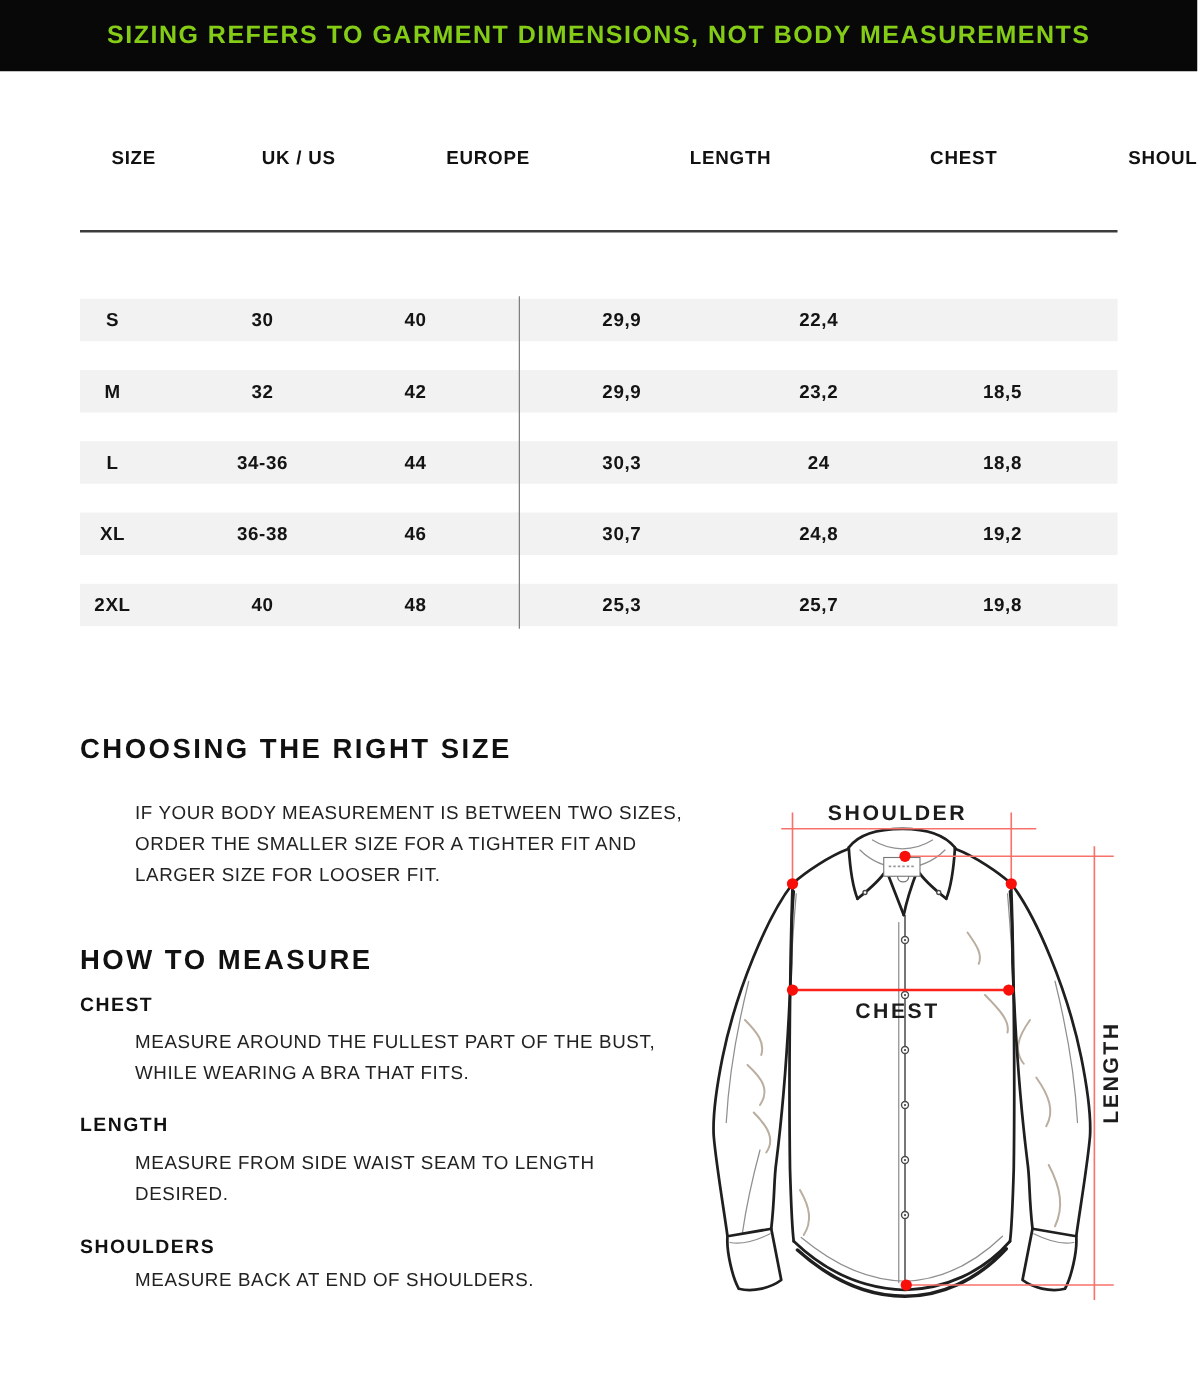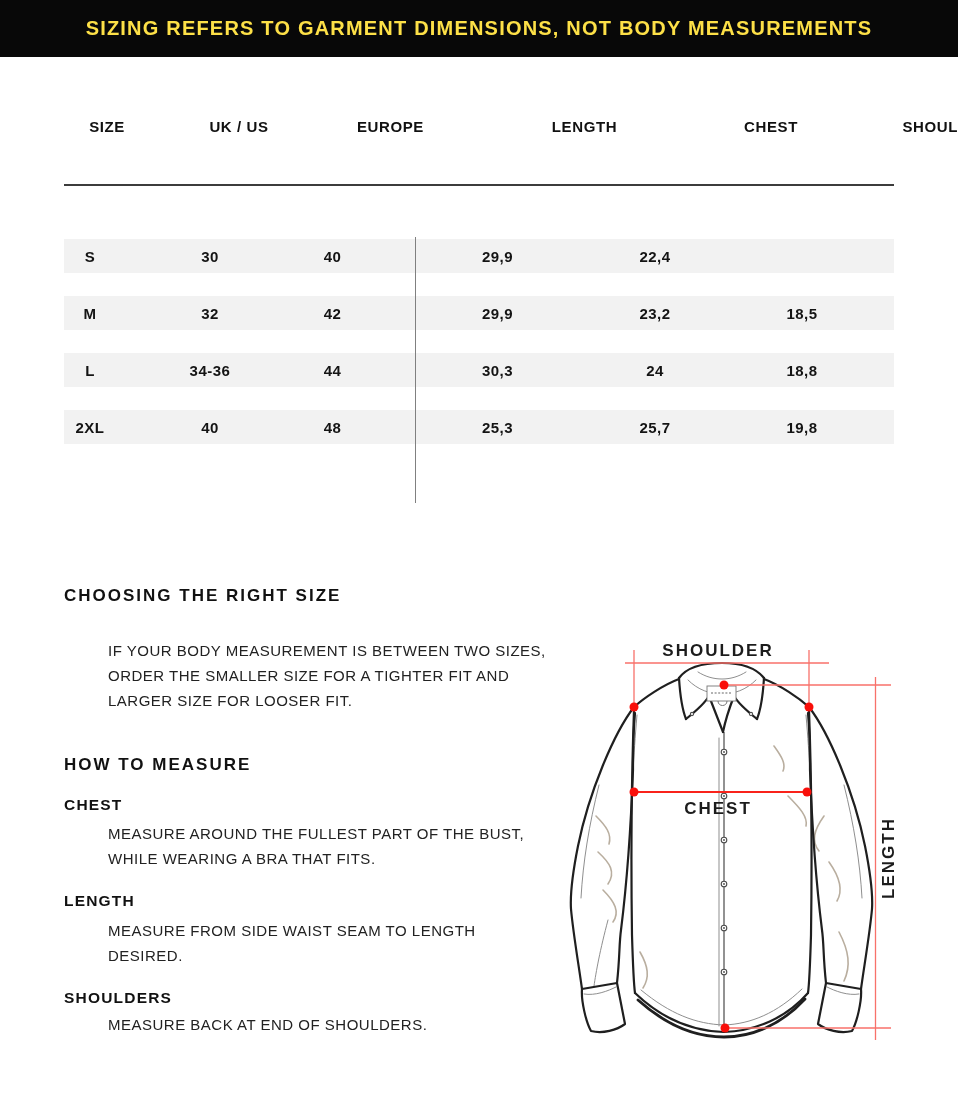--- a/index.html
+++ b/index.html
@@ -8,21 +8,21 @@
     width: 958px; height: 1109px; position: relative;
     font-family: "Liberation Sans", sans-serif;
     color: #1c1c1c; overflow: hidden;
   }
   
   .banner {
     position: absolute; left: 0; top: 0; width: 958px; height: 57px;
     background: #080808; display: flex; align-items: center; justify-content: center;
   }
   .banner span {
-    color: #fde047; font-size: 20px; font-weight: 700; letter-spacing: 1.2px;
+    color: #84cc16; font-size: 20px; font-weight: 700; letter-spacing: 1.2px;
     white-space: nowrap;
   }
   
   .tbl-grid {
     display: grid;
     grid-template-columns: 86px 120px 125px 205px 110px 184px;
     width: 830px;
   }
   .tbl-head {
     position: absolute; left: 64px; top: 110px; height: 32px; gap: 29px;
@@ -44,21 +44,21 @@
     font-size: 15px; font-weight: 700; letter-spacing: 0.5px; color: #141414;
   }
   .tbl-row .cell-size { padding-right: 34px; }
   .tbl-divider {
     position: absolute; left: 415px; top: 237px; width: 1px; height: 266px;
     background: #808080;
   }
   
   .sec-title {
     position: absolute; left: 64px;
-    font-size: 17px; font-weight: 700; letter-spacing: 2px; color: #111;
+    font-size: 22px; font-weight: 700; letter-spacing: 2px; color: #111;
     white-space: nowrap;
   }
   .body-text {
     position: absolute; left: 64px;
     font-size: 15px; letter-spacing: 0.5px; line-height: 25px; color: #222;
     white-space: nowrap;
     margin-left: 44px;
   }
   .sub-label {
     position: absolute; left: 64px;
@@ -109,20 +109,28 @@
     <div class="cell">23,2</div>
     <div class="cell">18,5</div>
   </div>
   <div class="tbl-row tbl-grid">
     <div class="cell cell-size">L</div>
     <div class="cell">34-36</div>
     <div class="cell">44</div>
     <div class="cell">30,3</div>
     <div class="cell">24</div>
     <div class="cell">18,8</div>
+  </div>
+  <div class="tbl-row tbl-grid">
+    <div class="cell cell-size">XL</div>
+    <div class="cell">36-38</div>
+    <div class="cell">46</div>
+    <div class="cell">30,7</div>
+    <div class="cell">24,8</div>
+    <div class="cell">19,2</div>
   </div>
   <div class="tbl-row tbl-grid">
     <div class="cell cell-size">2XL</div>
     <div class="cell">40</div>
     <div class="cell">48</div>
     <div class="cell">25,3</div>
     <div class="cell">25,7</div>
     <div class="cell">19,8</div>
   </div>
 </div>

